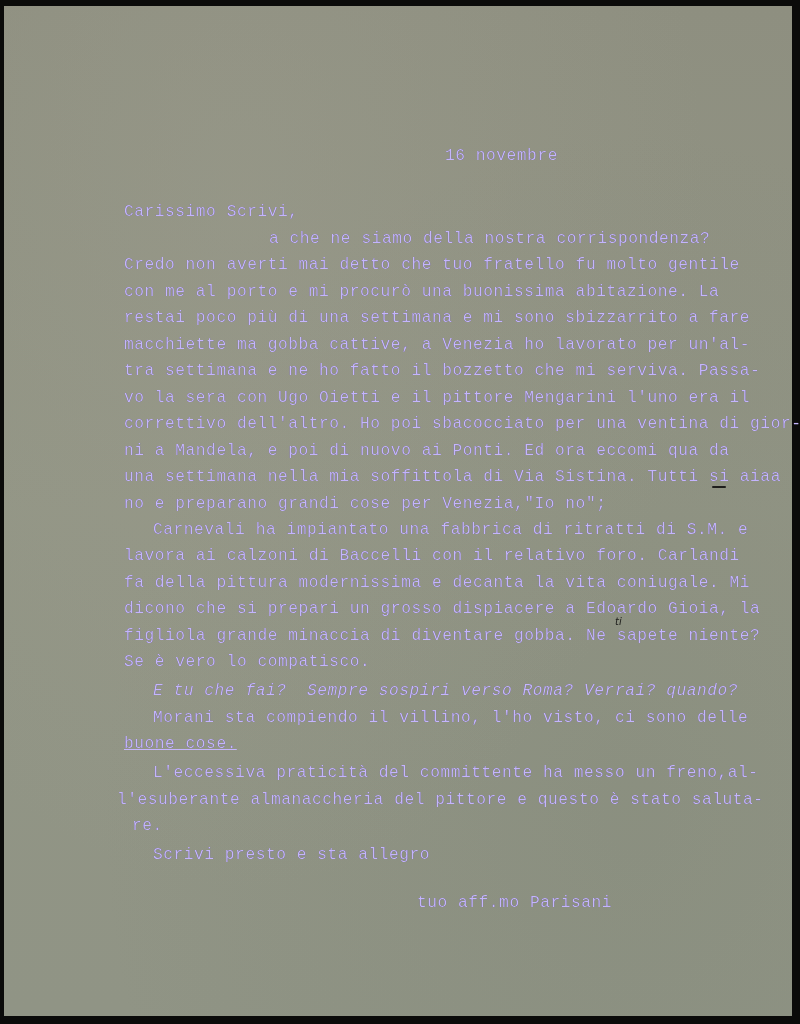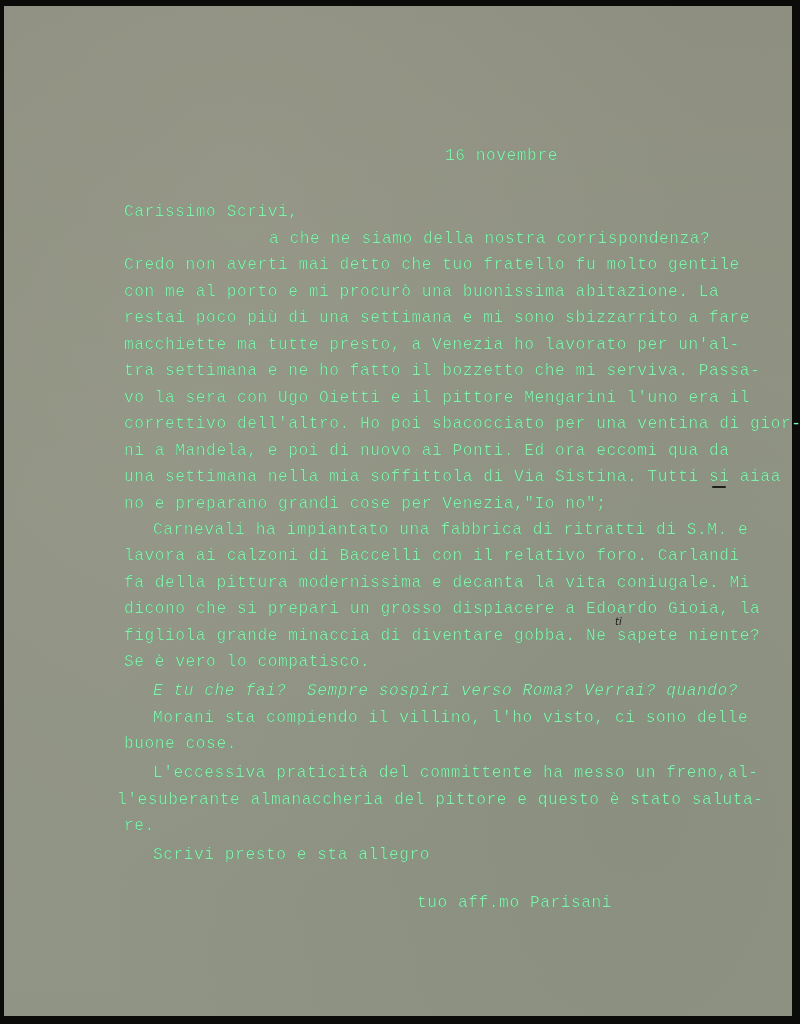--- a/index.html
+++ b/index.html
@@ -20,21 +20,21 @@
       background-image:
         radial-gradient(ellipse at 30% 20%, rgba(160,160,145,0.35), transparent 60%),
         radial-gradient(ellipse at 80% 80%, rgba(120,128,112,0.25), transparent 60%),
         linear-gradient(180deg, #8e8f80 0%, #929585 50%, #909485 100%);
     }
     .line {
       position: absolute;
       white-space: pre;
       font-family: "Liberation Mono", "DejaVu Sans Mono", monospace;
       font-size: 16.2px;
-      color: #86efac;
+      color: #c4b5fd;
       letter-spacing: 0.55px;
       line-height: 20px;
       text-shadow: 0 0 0.4px rgba(30,30,28,0.8);
     }
     .mark {
       position: absolute;
       font-family: "DejaVu Sans", sans-serif;
       color: #1c1c1a;
     }
     .underline-mark {
@@ -50,38 +50,38 @@
 <div class="paper"></div>
 
 <div class="line" style="left:445px; top:146px;">16 novembre</div>
 
 <div class="line" style="left:124px; top:202px;">Carissimo Scrivi,</div>
 
 <div class="line" style="left:269px; top:229px;">a che ne siamo della nostra corrispondenza?</div>
 <div class="line" style="left:124px; top:255px;">Credo non averti mai detto che tuo fratello fu molto gentile</div>
 <div class="line" style="left:124px; top:282px;">con me al porto e mi procurò una buonissima abitazione. La</div>
 <div class="line" style="left:124px; top:308px;">restai poco più di una settimana e mi sono sbizzarrito a fare</div>
-<div class="line" style="left:124px; top:335px;">macchiette ma tutte presto, a Venezia ho lavorato per un'al-</div>
+<div class="line" style="left:124px; top:335px;">macchiette ma gobba cattive, a Venezia ho lavorato per un'al-</div>
 <div class="line" style="left:124px; top:361px;">tra settimana e ne ho fatto il bozzetto che mi serviva. Passa-</div>
 <div class="line" style="left:124px; top:388px;">vo la sera con Ugo Oietti e il pittore Mengarini l'uno era il</div>
 <div class="line" style="left:124px; top:414px;">correttivo dell'altro. Ho poi sbacocciato per una ventina di gior-</div>
 <div class="line" style="left:124px; top:441px;">ni a Mandela, e poi di nuovo ai Ponti. Ed ora eccomi qua da</div>
 <div class="line" style="left:124px; top:467px;">una settimana nella mia soffittola di Via Sistina. Tutti si aiaa</div>
 <div class="underline-mark" style="left:712px; top:486px; width:14px;"></div>
 <div class="line" style="left:124px; top:494px;">no e preparano grandi cose per Venezia,"Io no";</div>
 
 <div class="line" style="left:153px; top:520px;">Carnevali ha impiantato una fabbrica di ritratti di S.M. e</div>
 <div class="line" style="left:124px; top:546px;">lavora ai calzoni di Baccelli con il relativo foro. Carlandi</div>
 <div class="line" style="left:124px; top:573px;text-align:right;">fa della pittura modernissima e decanta la vita coniugale. Mi</div>
 <div class="line" style="left:124px; top:599px;">dicono che si prepari un grosso dispiacere a Edoardo Gioia, la</div>
 <div class="line" style="left:124px; top:626px;">figliola grande minaccia di diventare gobba. Ne sapete niente?</div>
 <div class="mark" style="left:615px; top:616px; font-size:10px; font-style:italic;">ti</div>
 <div class="line" style="left:124px; top:652px;">Se è vero lo compatisco.</div>
 
 <div class="line" style="left:153px; top:681px;font-style:italic;">E tu che fai?  Sempre sospiri verso Roma? Verrai? quando?</div>
 <div class="line" style="left:153px; top:708px;">Morani sta compiendo il villino, l'ho visto, ci sono delle</div>
-<div class="line" style="left:124px; top:734px;">buone cose.</div>
+<div class="line" style="left:124px; top:734px;text-decoration:underline;">buone cose.</div>
 <div class="line" style="left:153px; top:763px;">L'eccessiva praticità del committente ha messo un freno,al-</div>
 <div class="line" style="left:117px; top:790px;">l'esuberante almanaccheria del pittore e questo è stato saluta-</div>
-<div class="line" style="left:124px; top:816px;">re.</div>
+<div class="line" style="left:132px; top:816px;">re.</div>
 <div class="line" style="left:153px; top:845px;">Scrivi presto e sta allegro</div>
 
 <div class="line" style="left:417px; top:893px;">tuo aff.mo Parisani</div>
 
 </body></html>

